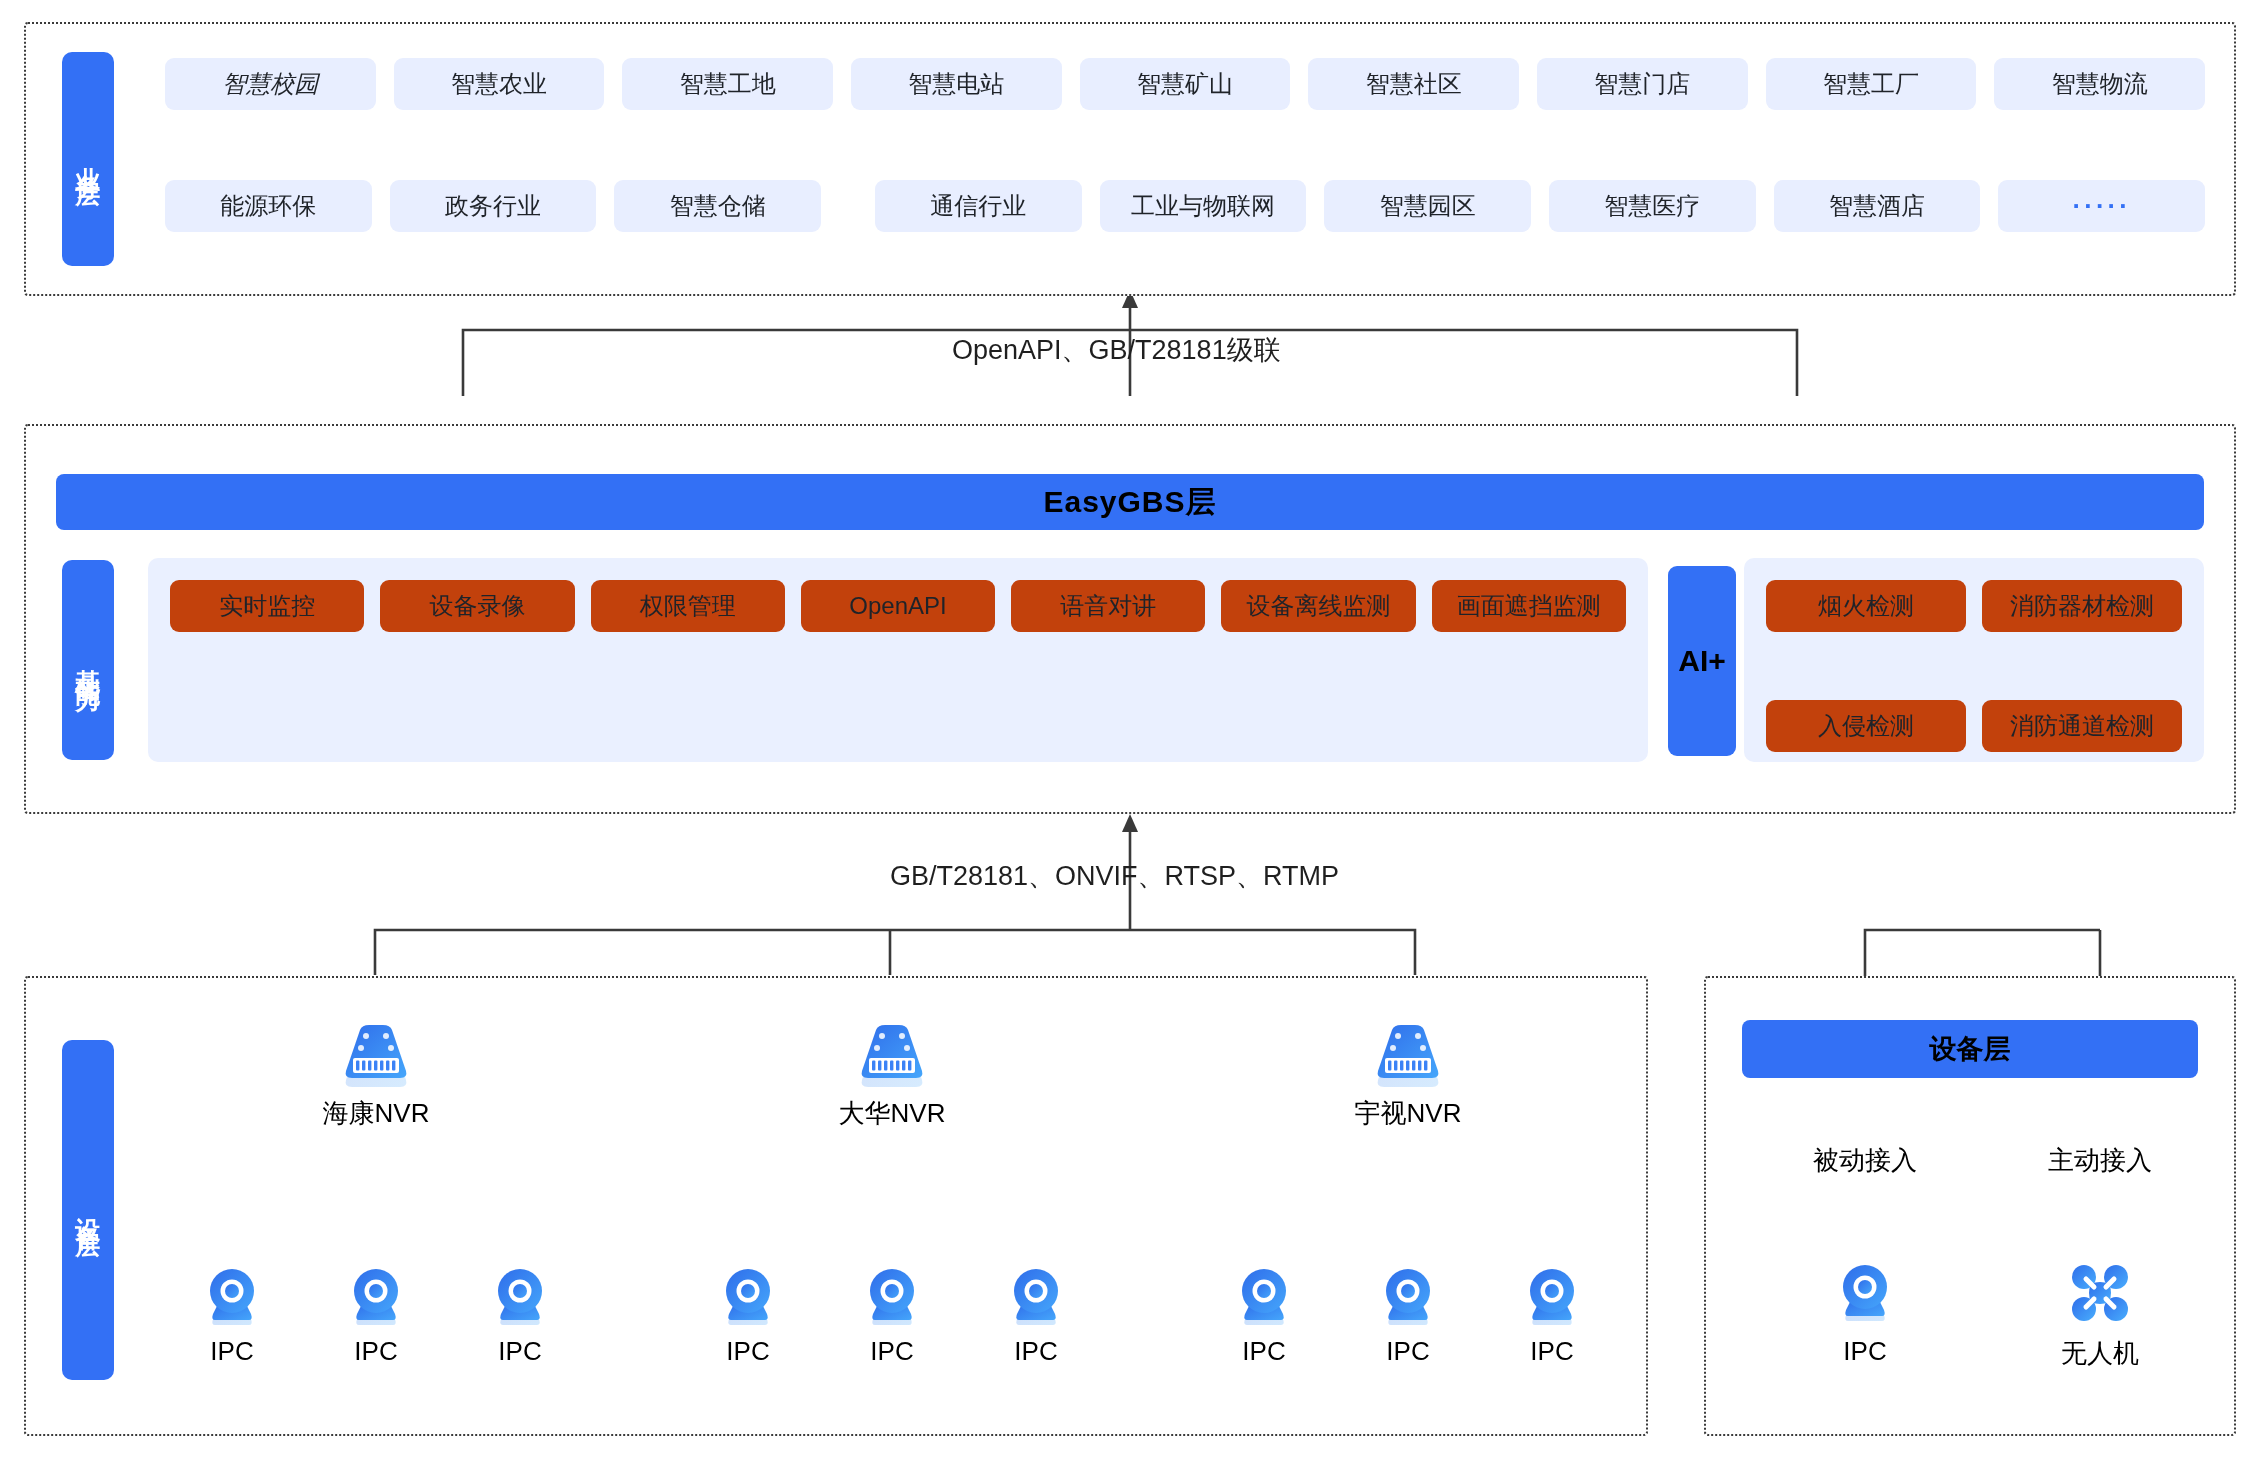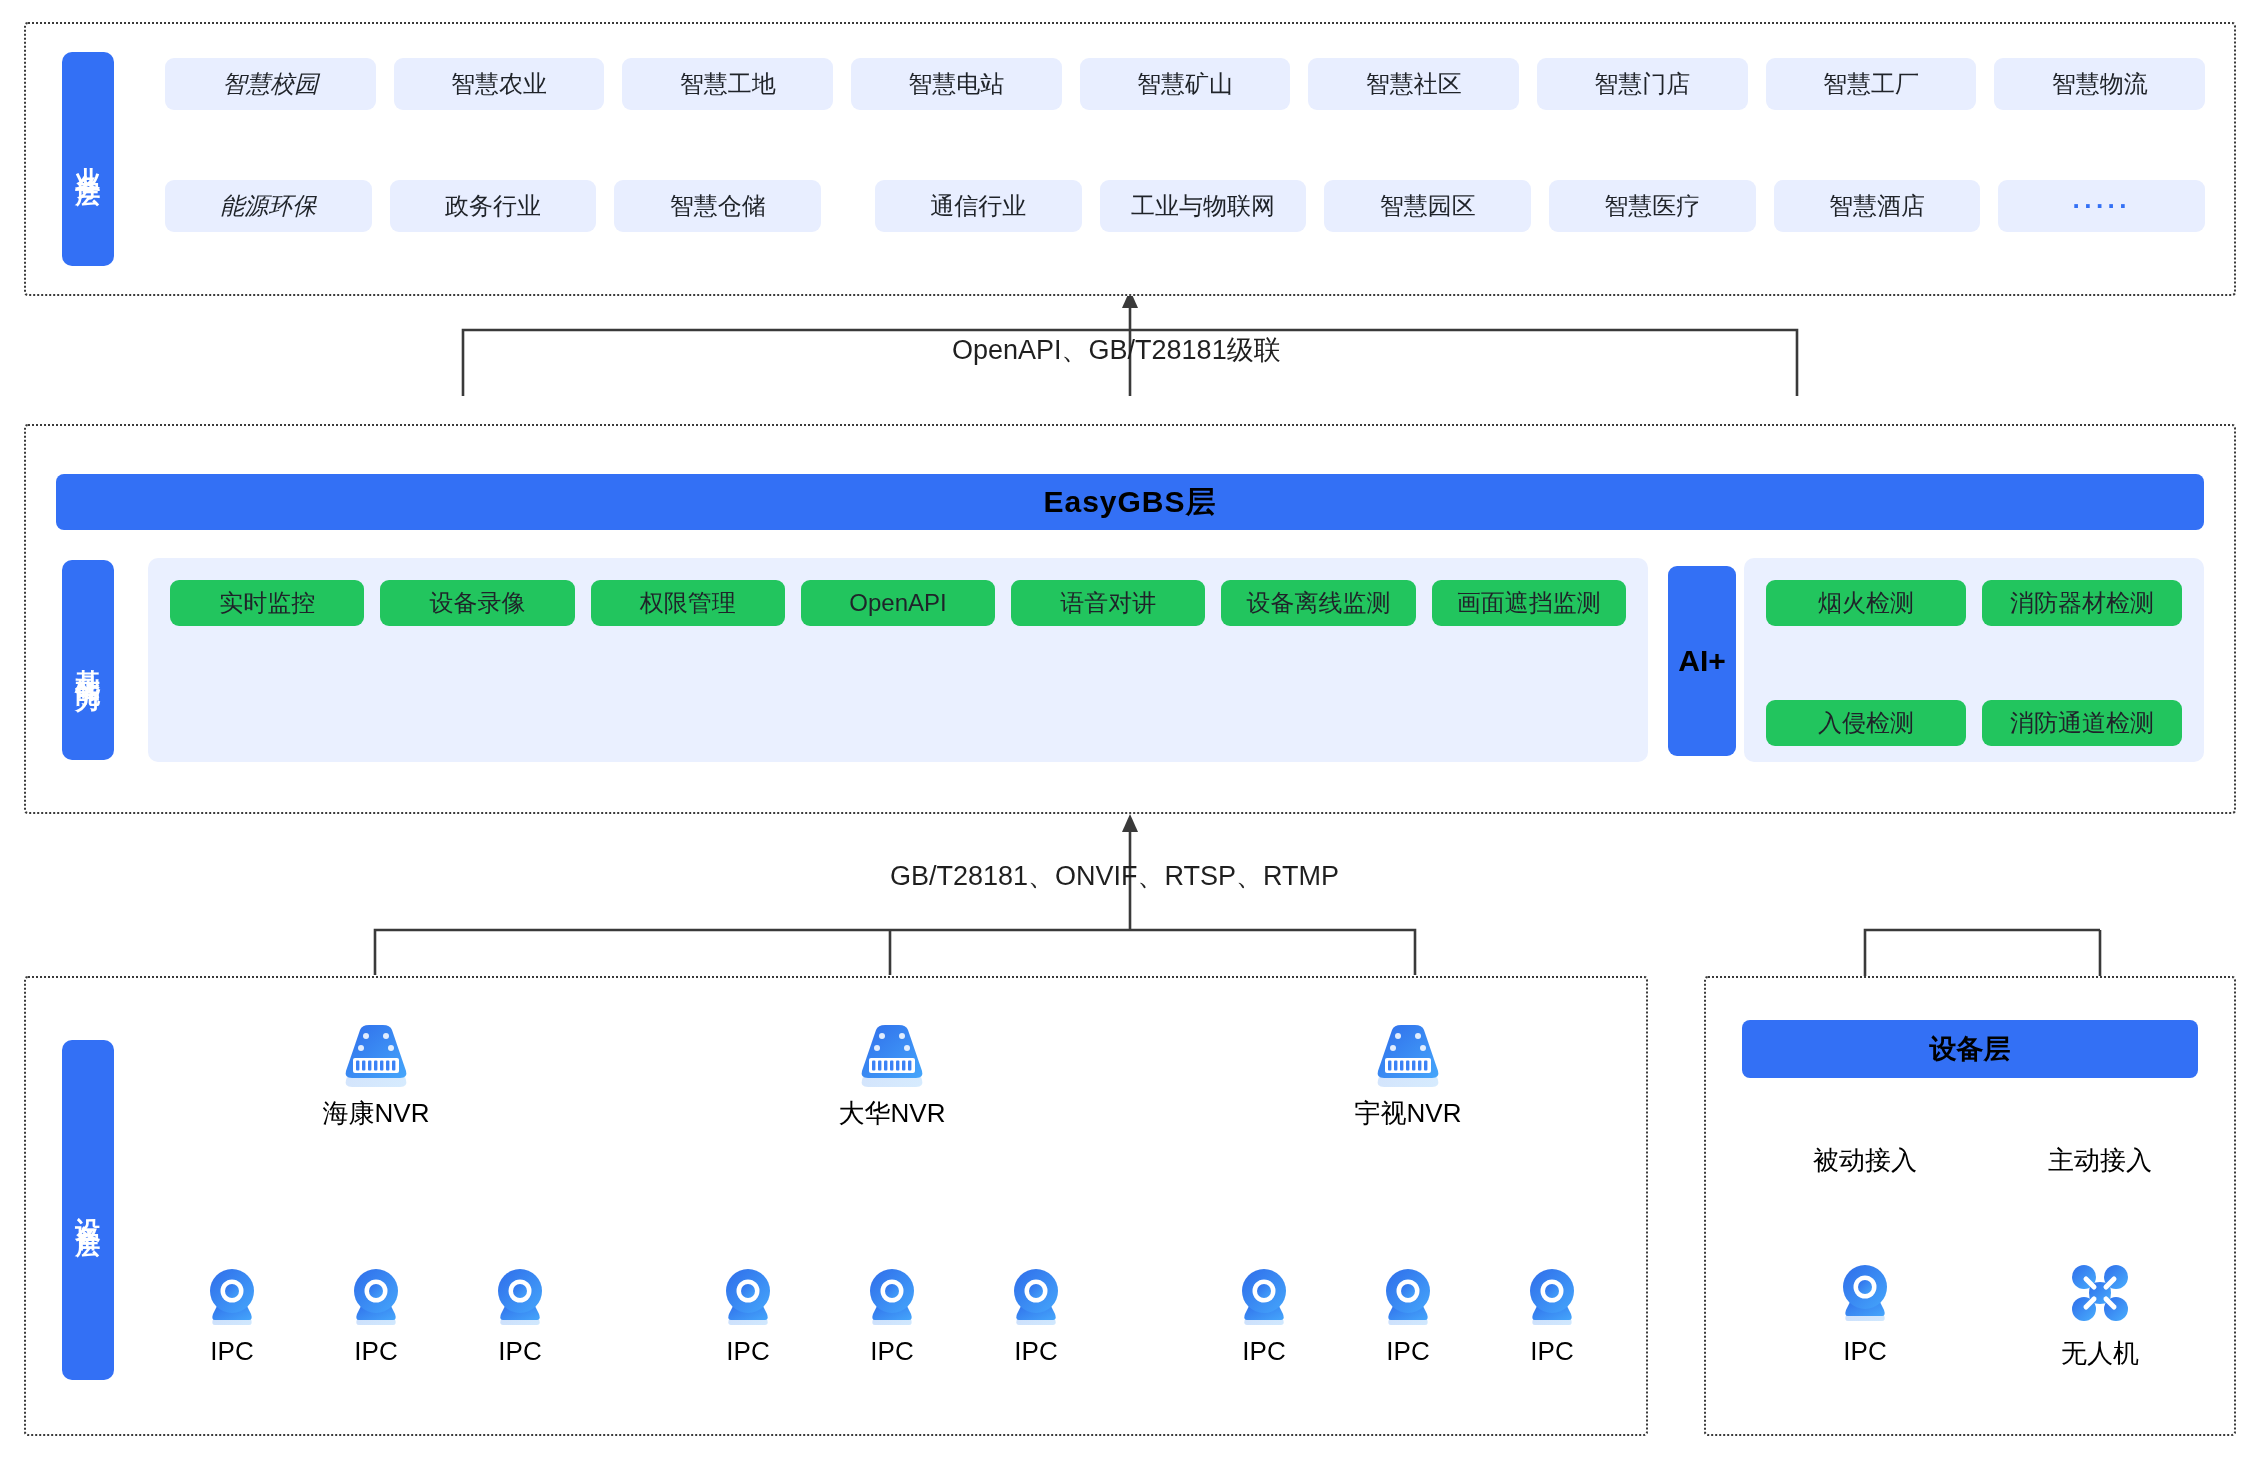--- a/index.html
+++ b/index.html
@@ -13,22 +13,22 @@
   .side-label{position:absolute;background:#3370f5;border-radius:10px;color:#fff;
     display:flex;align-items:center;justify-content:center;font-size:25px;font-weight:600;
     writing-mode:vertical-rl;letter-spacing:9px;text-orientation:upright;line-height:1.05;box-sizing:border-box;}
 
   
   .pill{background:#e8eeff;border-radius:9px;display:flex;align-items:center;justify-content:center;
     font-size:24px;color:#1f2329;box-sizing:border-box;height:52px;}
   .pill.dots{color:#3370f5;font-size:26px;letter-spacing:3px;font-weight:700;}
 
   
-  .wtag{background:#22c55e;border-radius:9px;display:flex;align-items:center;justify-content:center;
-    font-size:24px;color:#1f2329;box-sizing:border-box;height:46px;}
+  .wtag{background:#c2410c;border-radius:9px;display:flex;align-items:center;justify-content:center;
+    font-size:24px;color:#1f2329;box-sizing:border-box;height:52px;}
 
   
   .bluebar{position:absolute;background:#3370f5;border-radius:8px;color:#000000;display:flex;
     align-items:center;justify-content:center;font-weight:700;box-sizing:border-box;}
 
   
   .conn-text{position:absolute;font-size:27px;color:#1f1f1f;white-space:nowrap;}
 
   
   .wires{position:absolute;left:0;top:0;width:2260px;height:1460px;pointer-events:none;}
@@ -102,21 +102,21 @@
       <div class="pill" style="flex: 1 1 0px;">智慧农业</div>
       <div class="pill" style="flex: 1 1 0px;">智慧工地</div>
       <div class="pill" style="flex: 1 1 0px;">智慧电站</div>
       <div class="pill" style="flex: 1 1 0px; text-align: center;">智慧矿山</div>
       <div class="pill" style="flex: 1 1 0px;">智慧社区</div>
       <div class="pill" style="flex: 1 1 0px;">智慧门店</div>
       <div class="pill" style="flex: 1 1 0px;">智慧工厂</div>
       <div class="pill" style="flex: 1 1 0px;">智慧物流</div>
     </div>
   <div id="biz-row2" style="position:absolute;left:165px;top:180px;width:2040px;height:52px;display:flex;gap:18px;">
-      <div class="pill" style="flex: 1 1 0px; font-style: italic;">能源环保</div>
+      <div class="pill" style="flex: 1 1 0px;">能源环保</div>
       <div class="pill" style="flex: 1 1 0px;">政务行业</div>
       <div class="pill" style="flex: 1 1 0px;">智慧仓储</div>
       <div class="pill" style="flex: 1 1 0px; margin-left: 36px;">通信行业</div>
       <div class="pill" style="flex: 1 1 0px;">工业与物联网</div>
       <div class="pill" style="flex: 1 1 0px; font-family: Liberation Mono, monospace;">智慧园区</div>
       <div class="pill" style="flex: 1 1 0px;">智慧医疗</div>
       <div class="pill" style="flex: 1 1 0px;">智慧酒店</div>
       <div class="pill dots" style="flex: 1 1 0px;">·····</div>
     </div>
 

